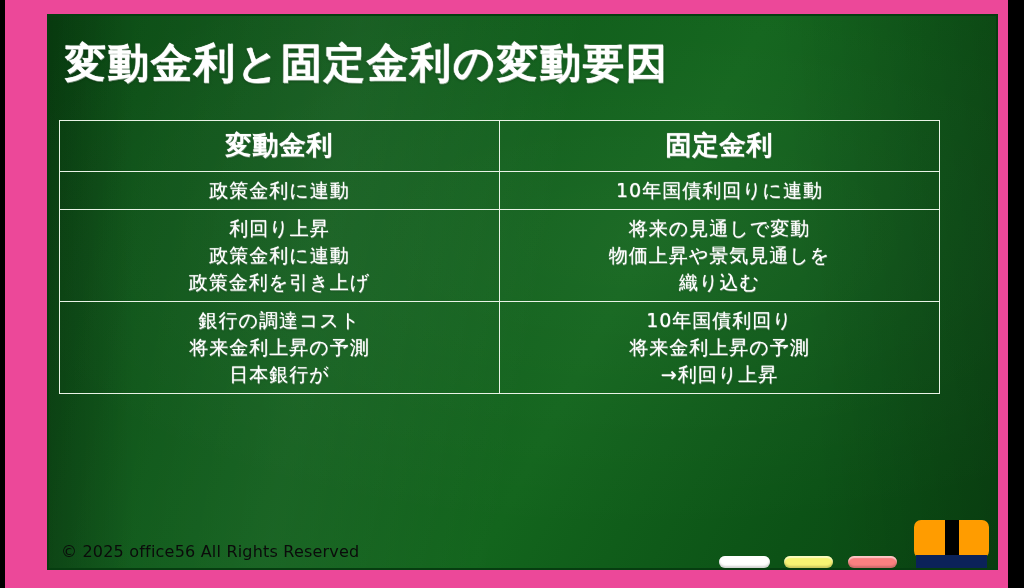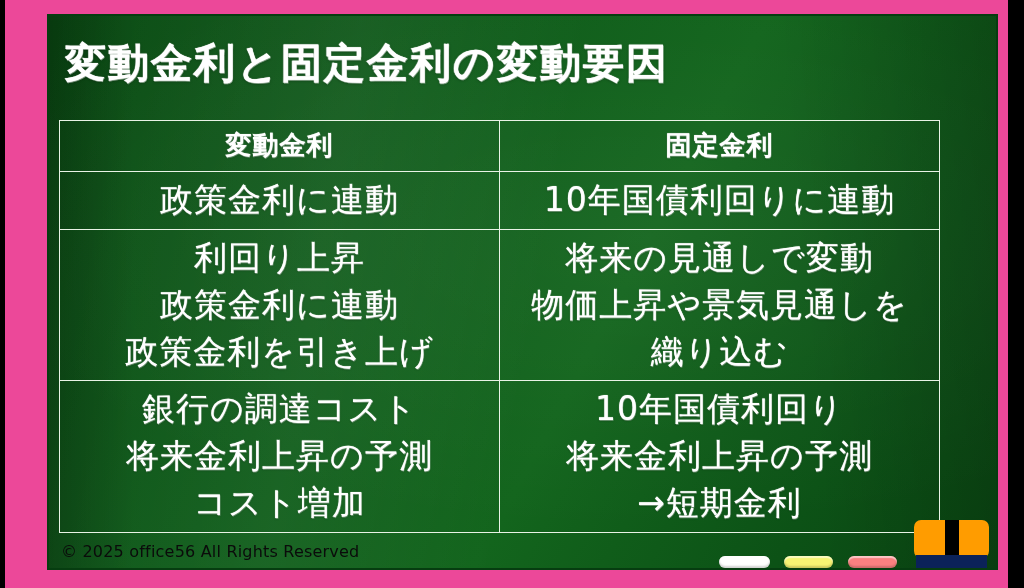--- a/index.html
+++ b/index.html
@@ -107,21 +107,21 @@
       0.5px 0.5px 0 rgba(255,255,255,0.30),
       0 1px 2px rgba(0,0,0,0.30);
   }
   .table th {
     font-size: 26px;
     font-weight: 700;
     height: 40px;
     line-height: 1.2;
   }
   .table td {
-    font-size: 33px;
+    font-size: 19px;
     font-weight: 400;
     line-height: 1.42;
   }
   .cell-line { display: block; }
 
   
   .copyright {
     position: absolute;
     left: 12px;
     bottom: 7px;
@@ -217,26 +217,26 @@
               <span class="cell-line">将来の見通しで変動</span>
               <span class="cell-line">物価上昇や景気見通しを</span>
               <span class="cell-line">織り込む</span>
             </td>
           </tr>
 
           <tr>
             <td>
               <span class="cell-line">銀行の調達コスト</span>
               <span class="cell-line">将来金利上昇の予測</span>
-              <span class="cell-line">コスト増加</span>
+              <span class="cell-line">日本銀行が</span>
             </td>
             <td>
               <span class="cell-line">10年国債利回り</span>
               <span class="cell-line">将来金利上昇の予測</span>
-              <span class="cell-line">→短期金利</span>
+              <span class="cell-line">→利回り上昇</span>
             </td>
           </tr>
 
         </tbody>
       </table>
 
       <div class="copyright">© 2025 office56 All Rights Reserved</div>
 
       <div class="chalk white"></div>
       <div class="chalk yellow"></div>

